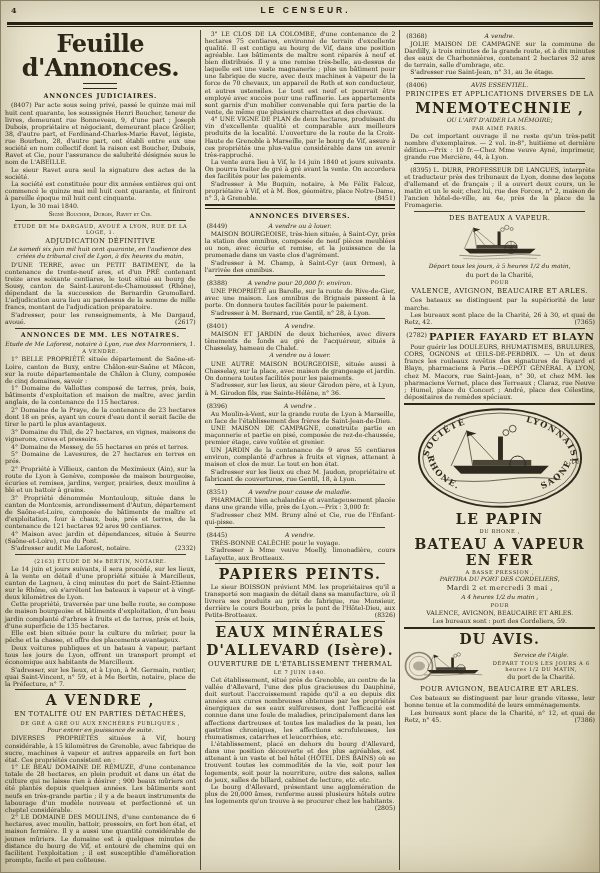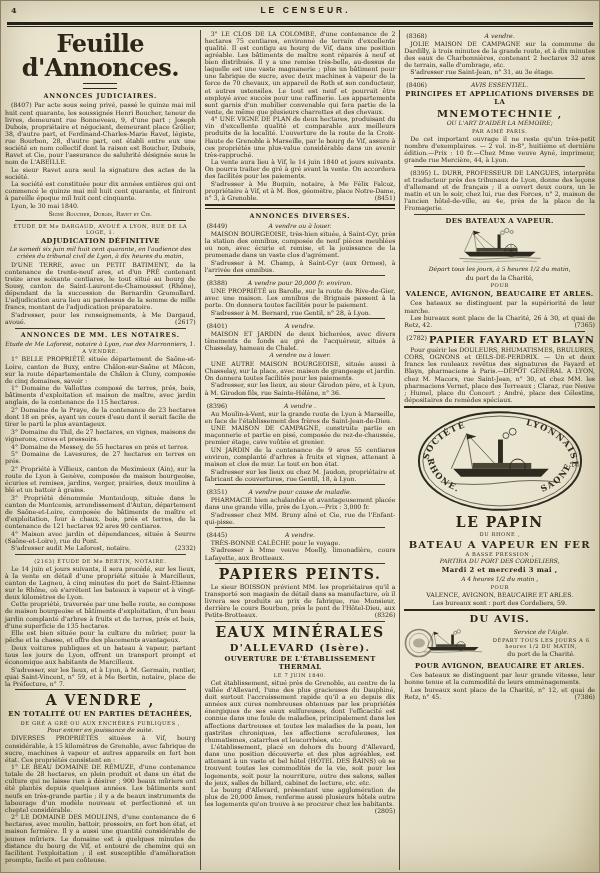--- a/index.html
+++ b/index.html
@@ -16,26 +16,26 @@
     font-size:8.5px;font-weight:bold;letter-spacing:3px;color:#262115;margin-left:11px;}
   .head-rule{margin:2px 6px 3px;border-top:3px solid #262115;border-bottom:1px solid #262115;height:1px;}
   .cols{display:flex;padding:0 0;}
   .col{flex:1;padding:0 4px;height:840px;overflow:hidden;min-width:0;}
   .col+.col{border-left:1px solid #4f4836;}
 
   .b-title-xl{font-size:24px;font-weight:bold;text-align:center;line-height:1.02;margin:2px 0 1px;letter-spacing:-.5px;}
   .b-ornament{width:34px;height:4px;margin:2px auto 3px;border-top:1px solid #2c2719;border-bottom:1px solid #2c2719;}
   .b-section{text-align:center;font-weight:bold;font-size:6.4px;letter-spacing:.9px;margin:2.5px 0 1.5px;}
   .b-title-lg{text-align:center;font-weight:bold;font-size:14px;letter-spacing:1.5px;margin:3px 0 1px;line-height:1.08;}
-  .b-title-md{text-align:center;font-weight:bold;font-size:10px;letter-spacing:1.2px;margin:2px 0 1px;}
+  .b-title-md{text-align:center;font-weight:bold;font-size:14px;letter-spacing:1.2px;margin:2px 0 1px;}
   .b-para{font-size:6.2px;line-height:1.14;text-align:justify;text-indent:6px;margin:0 0 .6px;}
   .b-para .ref-end{float:right;text-indent:0;}
   .b-italic{font-style:italic;text-align:center;font-size:6px;line-height:1.15;margin:1px 0;}
   .b-center{text-align:center;font-size:6.2px;margin:1px 0;line-height:1.15;}
-  .b-center-bold{text-align:center;font-weight:bold;font-size:6.8px;margin:1.5px 0;letter-spacing:.4px;}
+  .b-center-bold{text-align:center;font-weight:normal;font-size:6.8px;margin:1.5px 0;letter-spacing:.4px;}
   .b-tiny{text-align:center;font-size:5.2px;letter-spacing:.6px;margin:1px 0;}
   .b-signature{text-align:center;font-size:6px;font-variant:small-caps;margin:1px 0;}
   .b-rule{border-top:1px solid #433b2a;margin:2.5px 10px;}
   .b-double-rule{border-top:2px solid #2c2717;border-bottom:1px solid #2c2717;height:2px;margin:3px 0;}
   .b-thick-rule{border-top:2px solid #2c2717;margin:3px 0 2px;}
   .b-ad-header{position:relative;text-align:center;font-size:6.2px;margin:1.5px 0 1px;}
   .b-ad-header .ref{position:absolute;left:2px;font-style:normal;}
   .b-ad-header .ttl{font-style:italic;}
   .b-ad-header.bold .ttl{font-style:normal;font-weight:bold;letter-spacing:.6px;font-size:10px;margin-left:24px;}
   .b-engraving{text-align:center;margin:2px 0;line-height:0;}

